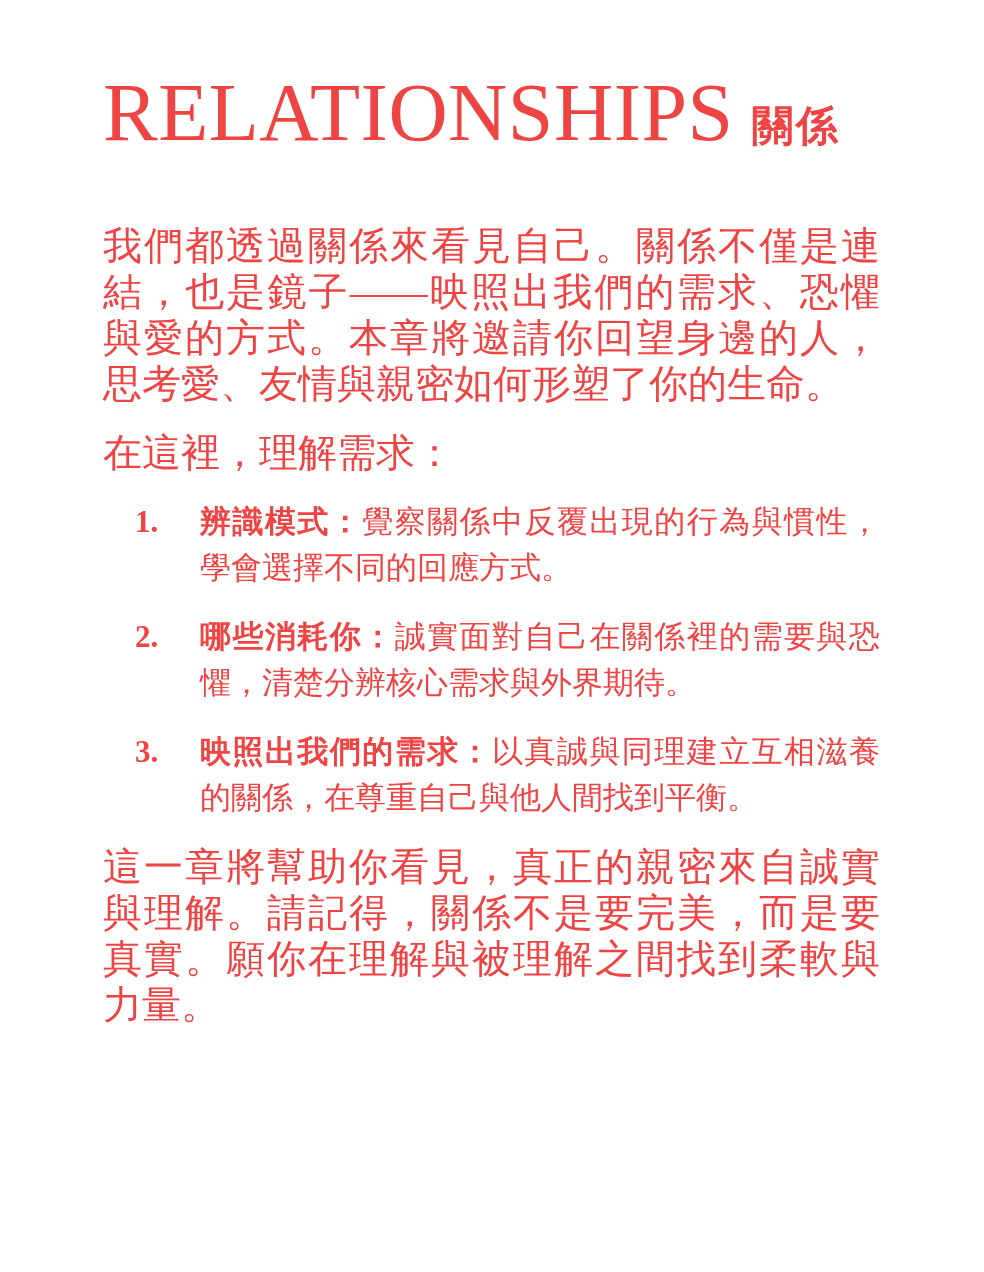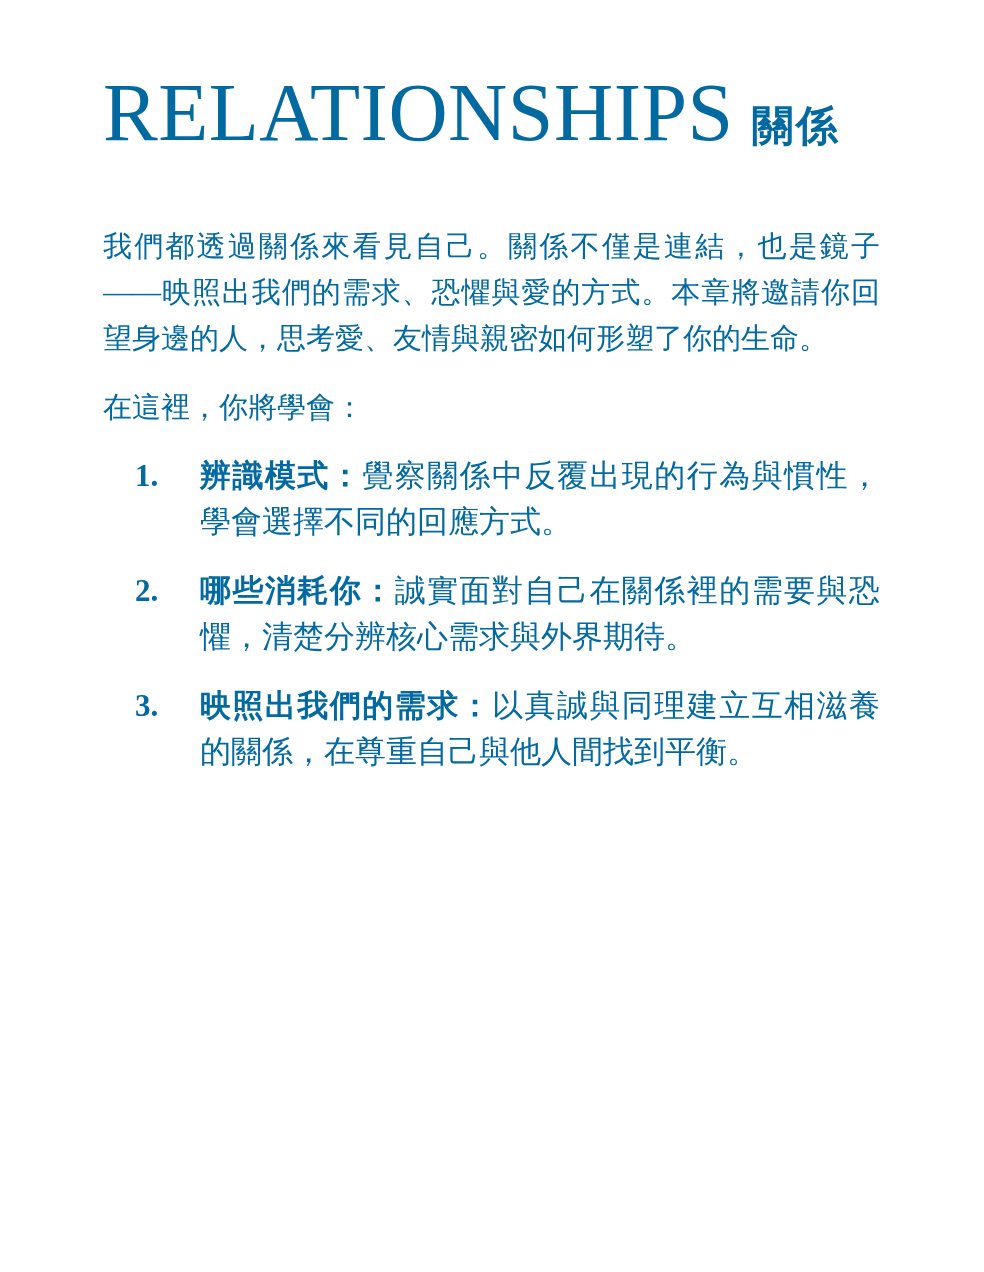--- a/index.html
+++ b/index.html
@@ -9,40 +9,40 @@
     background: #ffffff;
   }
   .page {
     position: relative;
     width: 984px;
     height: 1272px;
     box-sizing: border-box;
     margin: 0;
     padding: 64px 104px 0 103px;
     background: #ffffff;
-    color: #0369a1;
+    color: #ef4444;
     font-family: "Liberation Serif", "DejaVu Serif", serif;
     overflow: hidden;
   }
   .chapter-title {
     margin: 0 0 48px 0;
     font-weight: normal;
     font-size: 82px;
     line-height: 98px;
     white-space: nowrap;
     letter-spacing: 0.5px;
   }
   .chapter-title .title-zh {
     font-size: 42px;
     font-weight: bold;
     letter-spacing: 2px;
     margin-left: 18px;
   }
   .para {
-    font-size: 29px;
+    font-size: 39px;
     line-height: 46px;
     text-align: justify;
     margin: 0 0 23px 0;
   }
   .list {
     margin: 0;
     padding: 0;
     list-style: none;
   }
   .list-item {
@@ -67,32 +67,33 @@
 </head>
 <body>
 
 <div class="page">
 
   <h1 class="chapter-title"><span class="title-en">RELATIONSHIPS</span><span class="title-zh">關係</span></h1>
 
   <p class="para">我們都透過關係來看見自己。關係不僅是連結，也是鏡子——映照出我們的需求、恐懼與愛的方式。本章將邀請你回望身邊的人，思考愛、友情與親密如何形塑了你的生命。</p>
 
 
-  <p class="para">在這裡，你將學會：</p>
+  <p class="para">在這裡，理解需求：</p>
 
   <ol class="list">
 
     <li class="list-item">
       <span class="num">1.</span><span class="lead">辨識模式：</span><span class="item-text">覺察關係中反覆出現的行為與慣性，學會選擇不同的回應方式。</span>
     </li>
 
     <li class="list-item">
       <span class="num">2.</span><span class="lead">哪些消耗你：</span><span class="item-text">誠實面對自己在關係裡的需要與恐懼，清楚分辨核心需求與外界期待。</span>
     </li>
 
     <li class="list-item">
       <span class="num">3.</span><span class="lead">映照出我們的需求：</span><span class="item-text">以真誠與同理建立互相滋養的關係，在尊重自己與他人間找到平衡。</span>
     </li>
 
   </ol>
 
+  <p class="para">這一章將幫助你看見，真正的親密來自誠實與理解。請記得，關係不是要完美，而是要真實。願你在理解與被理解之間找到柔軟與力量。</p>
 
 </div>
 
 </body></html>

